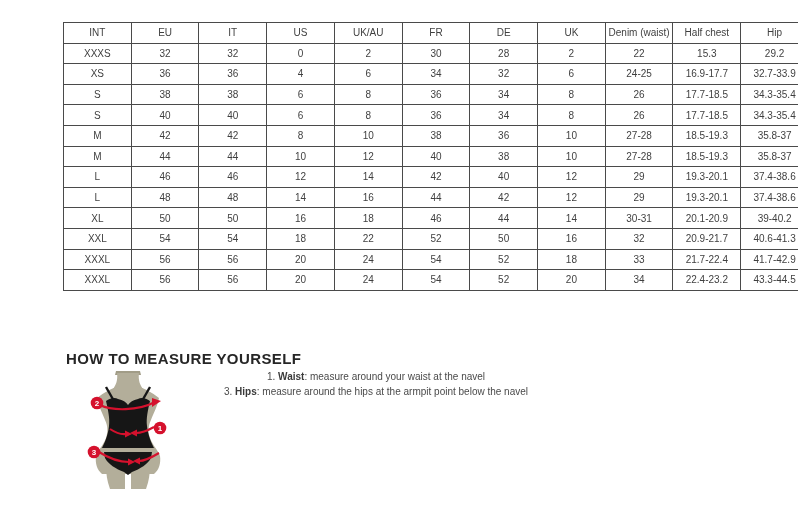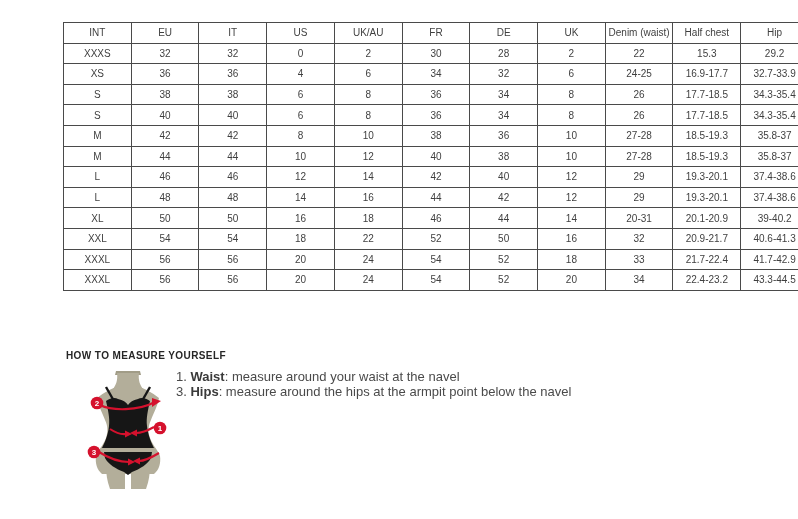--- a/index.html
+++ b/index.html
@@ -22,27 +22,27 @@
   .size-table th,.size-table td{
     border:1px solid var(--table-border);
     height:20.6px;text-align:center;vertical-align:middle;
     font-weight:400;white-space:nowrap;overflow:hidden;
     padding:0 1px;
   }
 
   
   .guide-title{
     position:absolute;left:66px;top:350px;
-    font-size:10px;font-weight:700;letter-spacing:.4px;color:#262626;
+    font-size:15px;font-weight:700;letter-spacing:.4px;color:#262626;
   }
   .figure-wrap{position:absolute;left:80px;top:368px;width:95px;height:125px;}
   .figure-wrap svg{width:100%;height:100%;display:block;}
   .steps{
     position:absolute;left:176px;top:373px;width:400px;
-    font-size:13px;color:#4a4a4a;
+    font-size:10px;color:#4a4a4a;text-align:center;
   }
   .step{margin-bottom:6.3px;line-height:8.6px;}
   .step strong{color:#3a3a3a;}
 
   
   .fill-beige{fill:var(--mannequin-beige);}
   .fill-beige-dark{fill:#a19c87;}
   .fill-black{fill:var(--garment-black);}
   .stroke-black{stroke:var(--garment-black);}
   .stroke-red{stroke:var(--accent-red);fill:none;}
@@ -175,21 +175,21 @@
       </tr>
       <tr>
         <td>XL</td>
         <td>50</td>
         <td>50</td>
         <td>16</td>
         <td>18</td>
         <td>46</td>
         <td>44</td>
         <td>14</td>
-        <td>20-31</td>
+        <td>30-31</td>
         <td>20.1-20.9</td>
         <td>39-40.2</td>
       </tr>
       <tr>
         <td>XXL</td>
         <td>54</td>
         <td>54</td>
         <td>18</td>
         <td>22</td>
         <td>52</td>

